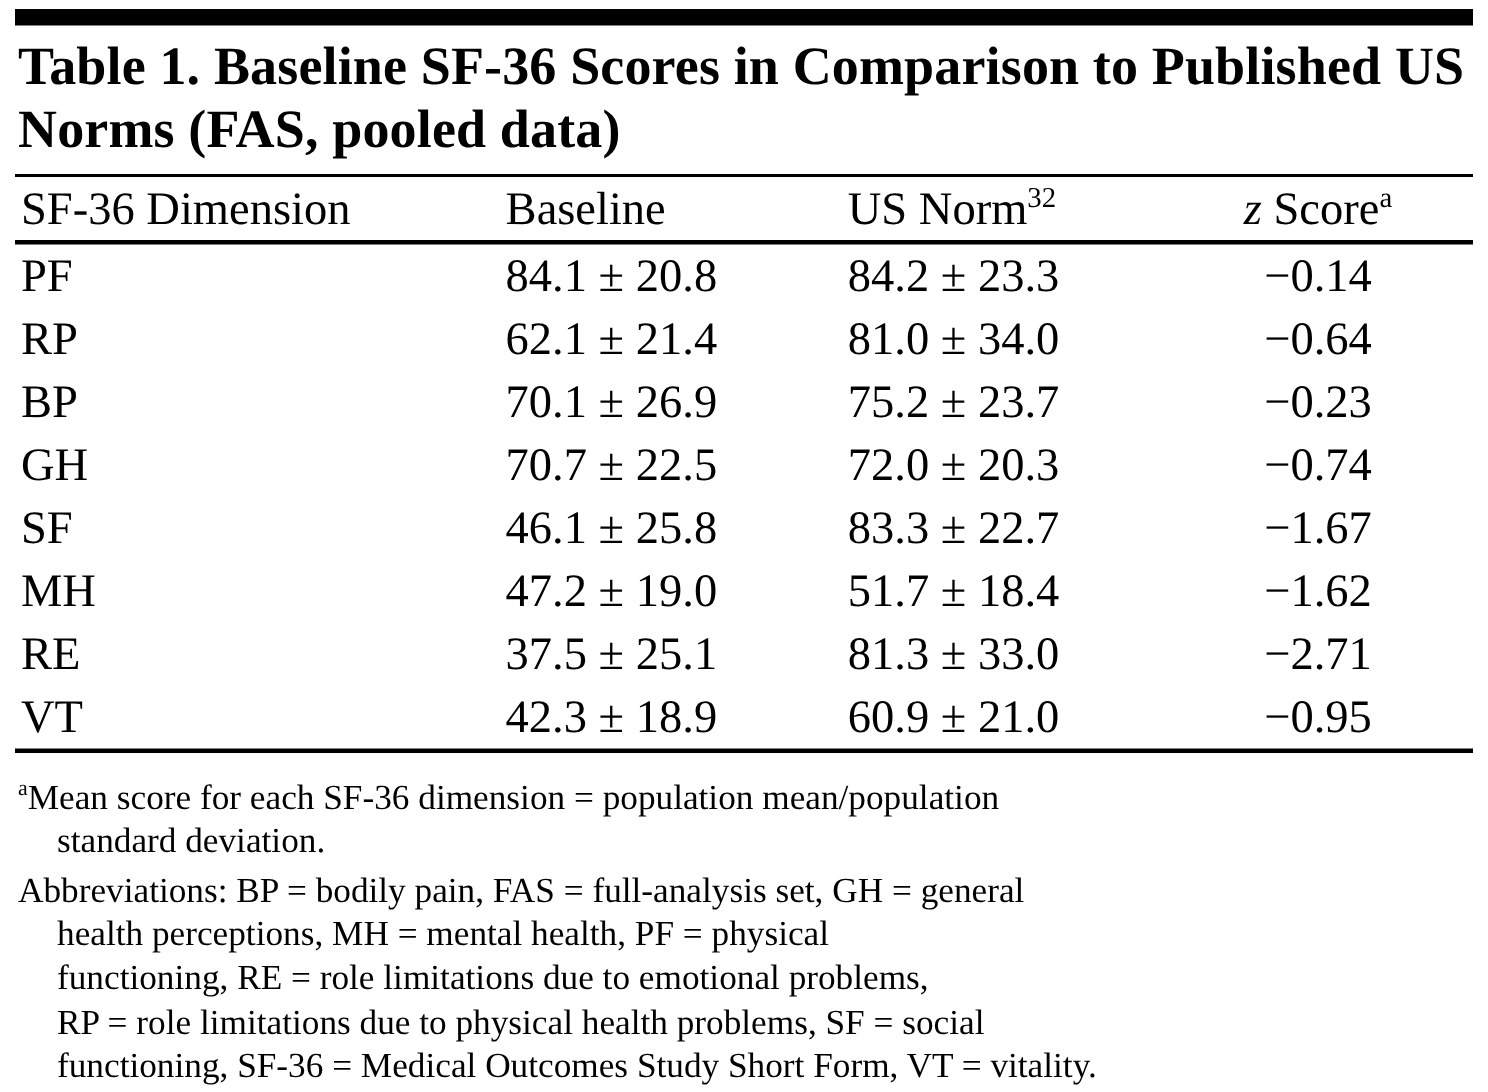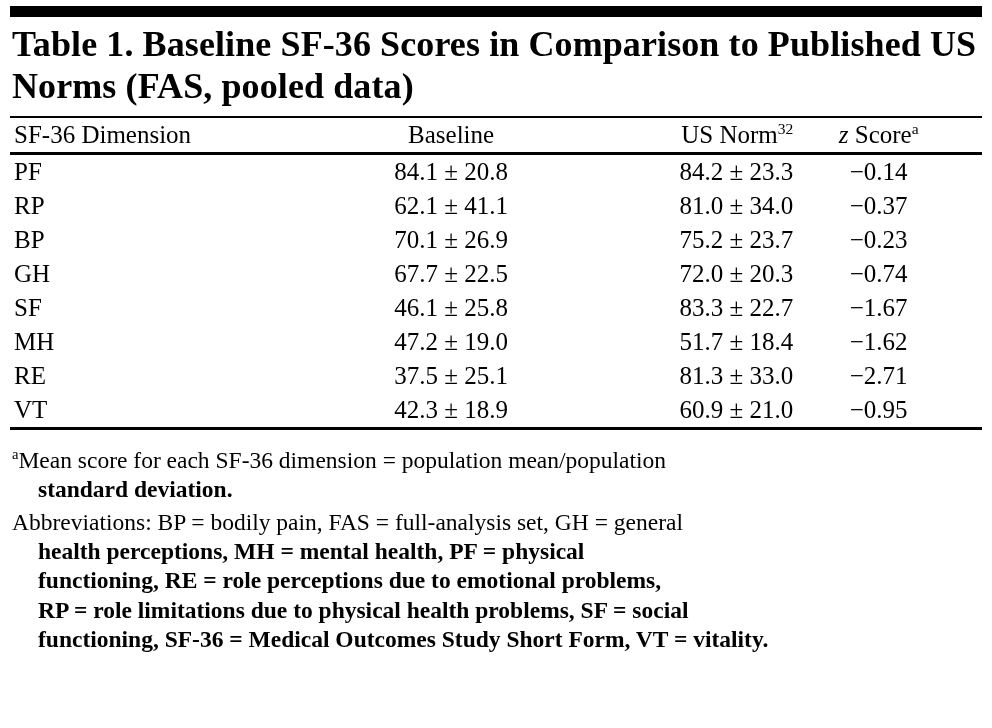--- a/index.html
+++ b/index.html
@@ -40,31 +40,31 @@
     font-weight: bold;
     margin: 6px 0 8px 2px;
     letter-spacing: 0.1px;
   }
   table.data {
     width: 100%;
     border-collapse: collapse;
     table-layout: fixed;
   }
   table.data th, table.data td {
-    font-size: 25px;
+    font-size: 31px;
     padding: 3px 0 3px 0;
     font-weight: normal;
   }
   thead th {
     padding-top: 7px;
     padding-bottom: 9px;
   }
   .col-dim { width: 34%; text-align: left; padding-left: 4px !important; }
-  .col-base { width: 24%; text-align: center; }
-  .col-norm { width: 24%; text-align: right; }
+  .col-base { width: 24%; text-align: left; }
+  .col-norm { width: 24%; text-align: left; }
   .col-z { width: 18%; text-align: center; padding-right: 18px !important; }
   tbody td {
     padding-top: 6px;
     padding-bottom: 6px;
     margin-left: 20px;
   }
   sup {
     font-size: 0.62em;
     vertical-align: super;
     line-height: 0;
@@ -75,21 +75,20 @@
     font-size: 23.5px;
     line-height: 1.24;
   }
   .footnote {
     margin: 4px 0 0 2px;
     text-indent: 0;
   }
   .footnote .cont {
     display: block;
     padding-left: 26px;
-    font-weight: bold;
   }
 </style>
 </head>
 <body>
 
 <div class="page">
 
   <div class="rule-top"></div>
 
   <div class="table-title">Table 1. Baseline SF-36 Scores in Comparison to Published US Norms (FAS, pooled data)</div>
@@ -112,33 +111,33 @@
   <table class="data">
     <tbody>
       <tr>
         <td class="col-dim">PF</td>
         <td class="col-base">84.1 ± 20.8</td>
         <td class="col-norm">84.2 ± 23.3</td>
         <td class="col-z">−0.14</td>
       </tr>
       <tr>
         <td class="col-dim">RP</td>
-        <td class="col-base">62.1 ± 41.1</td>
+        <td class="col-base">62.1 ± 21.4</td>
         <td class="col-norm">81.0 ± 34.0</td>
-        <td class="col-z">−0.37</td>
+        <td class="col-z">−0.64</td>
       </tr>
       <tr>
         <td class="col-dim">BP</td>
         <td class="col-base">70.1 ± 26.9</td>
         <td class="col-norm">75.2 ± 23.7</td>
         <td class="col-z">−0.23</td>
       </tr>
       <tr>
         <td class="col-dim">GH</td>
-        <td class="col-base">67.7 ± 22.5</td>
+        <td class="col-base">70.7 ± 22.5</td>
         <td class="col-norm">72.0 ± 20.3</td>
         <td class="col-z">−0.74</td>
       </tr>
       <tr>
         <td class="col-dim">SF</td>
         <td class="col-base">46.1 ± 25.8</td>
         <td class="col-norm">83.3 ± 22.7</td>
         <td class="col-z">−1.67</td>
       </tr>
       <tr>
@@ -165,19 +164,19 @@
   <div class="rule-medium"></div>
 
   <div class="footnotes">
     <div class="footnote">
       <sup>a</sup><span>Mean score for each SF-36 dimension = population mean/population</span>
       <span class="cont">standard deviation.</span>
     </div>
     <div class="footnote">
       <span>Abbreviations: BP = bodily pain, FAS = full-analysis set, GH = general</span>
       <span class="cont">health perceptions, MH = mental health, PF = physical</span>
-      <span class="cont">functioning, RE = role perceptions due to emotional problems,</span>
+      <span class="cont">functioning, RE = role limitations due to emotional problems,</span>
       <span class="cont">RP = role limitations due to physical health problems, SF = social</span>
       <span class="cont">functioning, SF-36 = Medical Outcomes Study Short Form, VT = vitality.</span>
     </div>
   </div>
 
 </div>
 
 </body></html>

